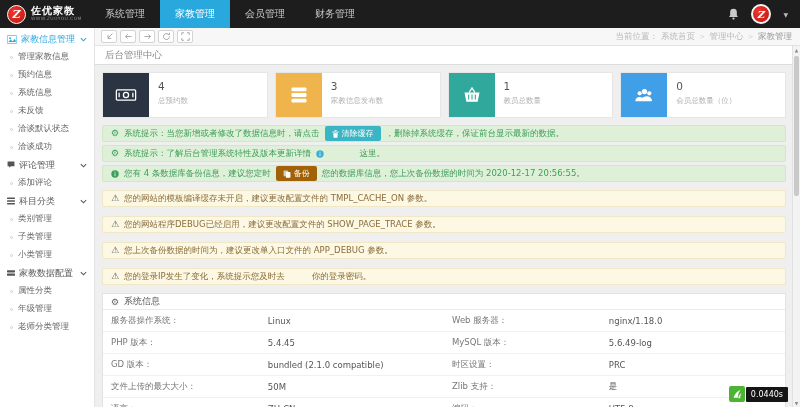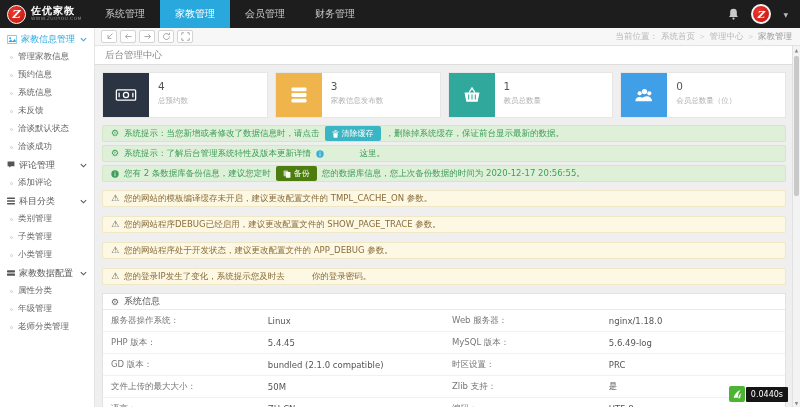--- a/index.html
+++ b/index.html
@@ -71,21 +71,21 @@
            border-radius:2px; white-space:nowrap; overflow:hidden; }
   .alert-green { background:#dff0d8; border:1px solid #d2e7c4; color:#3e9e5c; margin-bottom:3px; }
   .alert-green.last { margin-bottom:8px; }
   .alert-yellow { background:#fcf8e3; border:1px solid #f0e7c6; color:#8a6d3b; margin-bottom:9px; }
   .alert-yellow.last { margin-bottom:8px; }
   .alert-ico { font-size:9px; line-height:1; }
   .alert-yellow .alert-ico { color:#555; }
   .mini-btn { display:inline-flex; align-items:center; gap:3px; color:#fff; font-size:8px;
               padding:2px 7px; border-radius:2px; cursor:pointer; border:none; }
   .btn-clear { background:#3ab5c3; }
-  .btn-backup { background:#4d7c0f; }
+  .btn-backup { background:#a16207; }
   .alert-link { color:#3bafda; cursor:pointer;margin-top:41px; }
   .info-ico { display:flex; }
 
   
   .panel { background:#fff; border:1px solid #e2e2e2; }
   .panel-head { height:16px; display:flex; align-items:center; gap:5px; padding:0 8px;
                 border-bottom:1px solid #eaeaea; font-size:9px; color:#555; }
   .panel-head .gear { font-size:9px; color:#666; }
   .info-table { width:100%; border-collapse:collapse; font-size:8.5px; }
   .info-table td { padding:4.5px 8px; border-bottom:1px solid #f1f1f1; }
@@ -388,42 +388,42 @@
         </div>
 
         <div class="alert alert-green last">
           <span class="info-ico">
             <svg width="8" height="8" viewBox="0 0 14 14">
                 <circle cx="7" cy="7" r="6.5" fill="#3e9e5c"></circle>
                 <rect x="6.2" y="5.8" width="1.6" height="5" fill="#dff0d8"></rect>
                 <rect x="6.2" y="2.8" width="1.6" height="1.9" fill="#dff0d8"></rect>
               </svg>
           </span>
-          <span>您有 2 条数据库备份信息，建议您定时</span>
+          <span>您有 4 条数据库备份信息，建议您定时</span>
           <button class="mini-btn btn-backup">
             <svg width="8" height="8" viewBox="0 0 14 14" fill="#fff">
                 <rect x="1" y="1" width="8" height="10" rx="1" opacity="0.65"></rect>
                 <rect x="5" y="3.5" width="8" height="10" rx="1"></rect>
               </svg>
             <span>备份</span>
           </button>
           <span>您的数据库信息，您上次备份数据的时间为 2020-12-17 20:56:55。</span>
         </div>
 
         <div class="alert alert-yellow">
           <span class="alert-ico">⚠</span>
           <span>您的网站的模板编译缓存未开启，建议更改配置文件的 TMPL_CACHE_ON 参数。</span>
         </div>
         <div class="alert alert-yellow">
           <span class="alert-ico">⚠</span>
           <span>您的网站程序DEBUG已经启用，建议更改配置文件的 SHOW_PAGE_TRACE 参数。</span>
         </div>
         <div class="alert alert-yellow">
           <span class="alert-ico">⚠</span>
-          <span>您的网站程序处于开发状态，建议更改配置文件的 APP_DEBUG 参数。</span>
+          <span>您上次备份数据的时间为，建议更改单入口文件的 APP_DEBUG 参数。</span>
         </div>
         <div class="alert alert-yellow last">
           <span class="alert-ico">⚠</span>
           <span>您的登录IP发生了变化，系统提示您及时去</span>
             <a class="alert-link">修改</a>
             <span>你的登录密码。</span>
         </div>
 
         <div class="panel">
           <div class="panel-head">

